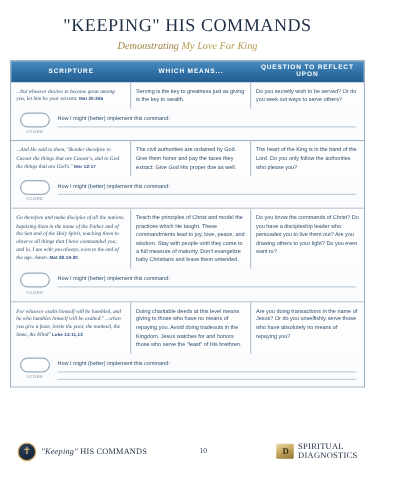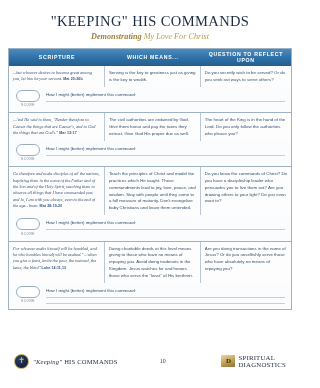--- a/index.html
+++ b/index.html
@@ -39,21 +39,21 @@
   }
   .doc-subtitle {
     font-family: "Liberation Serif", serif;
     font-size: 8.2px;
     font-style: italic;
     color: #b99a4e;
     margin: 2px 0 0 0;
     line-height: 1.1;
   }
   .doc-subtitle .sub-bold {
-    font-weight: bold;
+    font-weight: normal;
     color: #9c7f3a;
   }
 
   
   .table-wrap {
     margin: 7px 8px 0 8px;
     border: 1px solid #9fb2c4;
     background: #ffffff;
   }
 
@@ -234,21 +234,21 @@
   .sd-text .l1 { font-size: 6.8px; letter-spacing: 0.2px; display: block; }
   .sd-text .l2 { font-size: 6.8px; letter-spacing: 0.2px; display: block; }
 </style>
 </head>
 <body>
 
 <div class="page">
 
   <div class="title-block">
     <h1 class="doc-title">"KEEPING" HIS COMMANDS</h1>
-    <p class="doc-subtitle"><span class="sub-bold">Demonstrating</span><span> My Love For Christ</span></p>
+    <p class="doc-subtitle"><span class="sub-bold">Demonstrating</span><span> My Love For King</span></p>
   </div>
 
   <div class="table-wrap">
 
     <div class="thead">
       <div class="th col-1">SCRIPTURE</div>
       <div class="th col-2">WHICH MEANS...</div>
       <div class="th col-3">QUESTION TO REFLECT UPON</div>
     </div>
 

